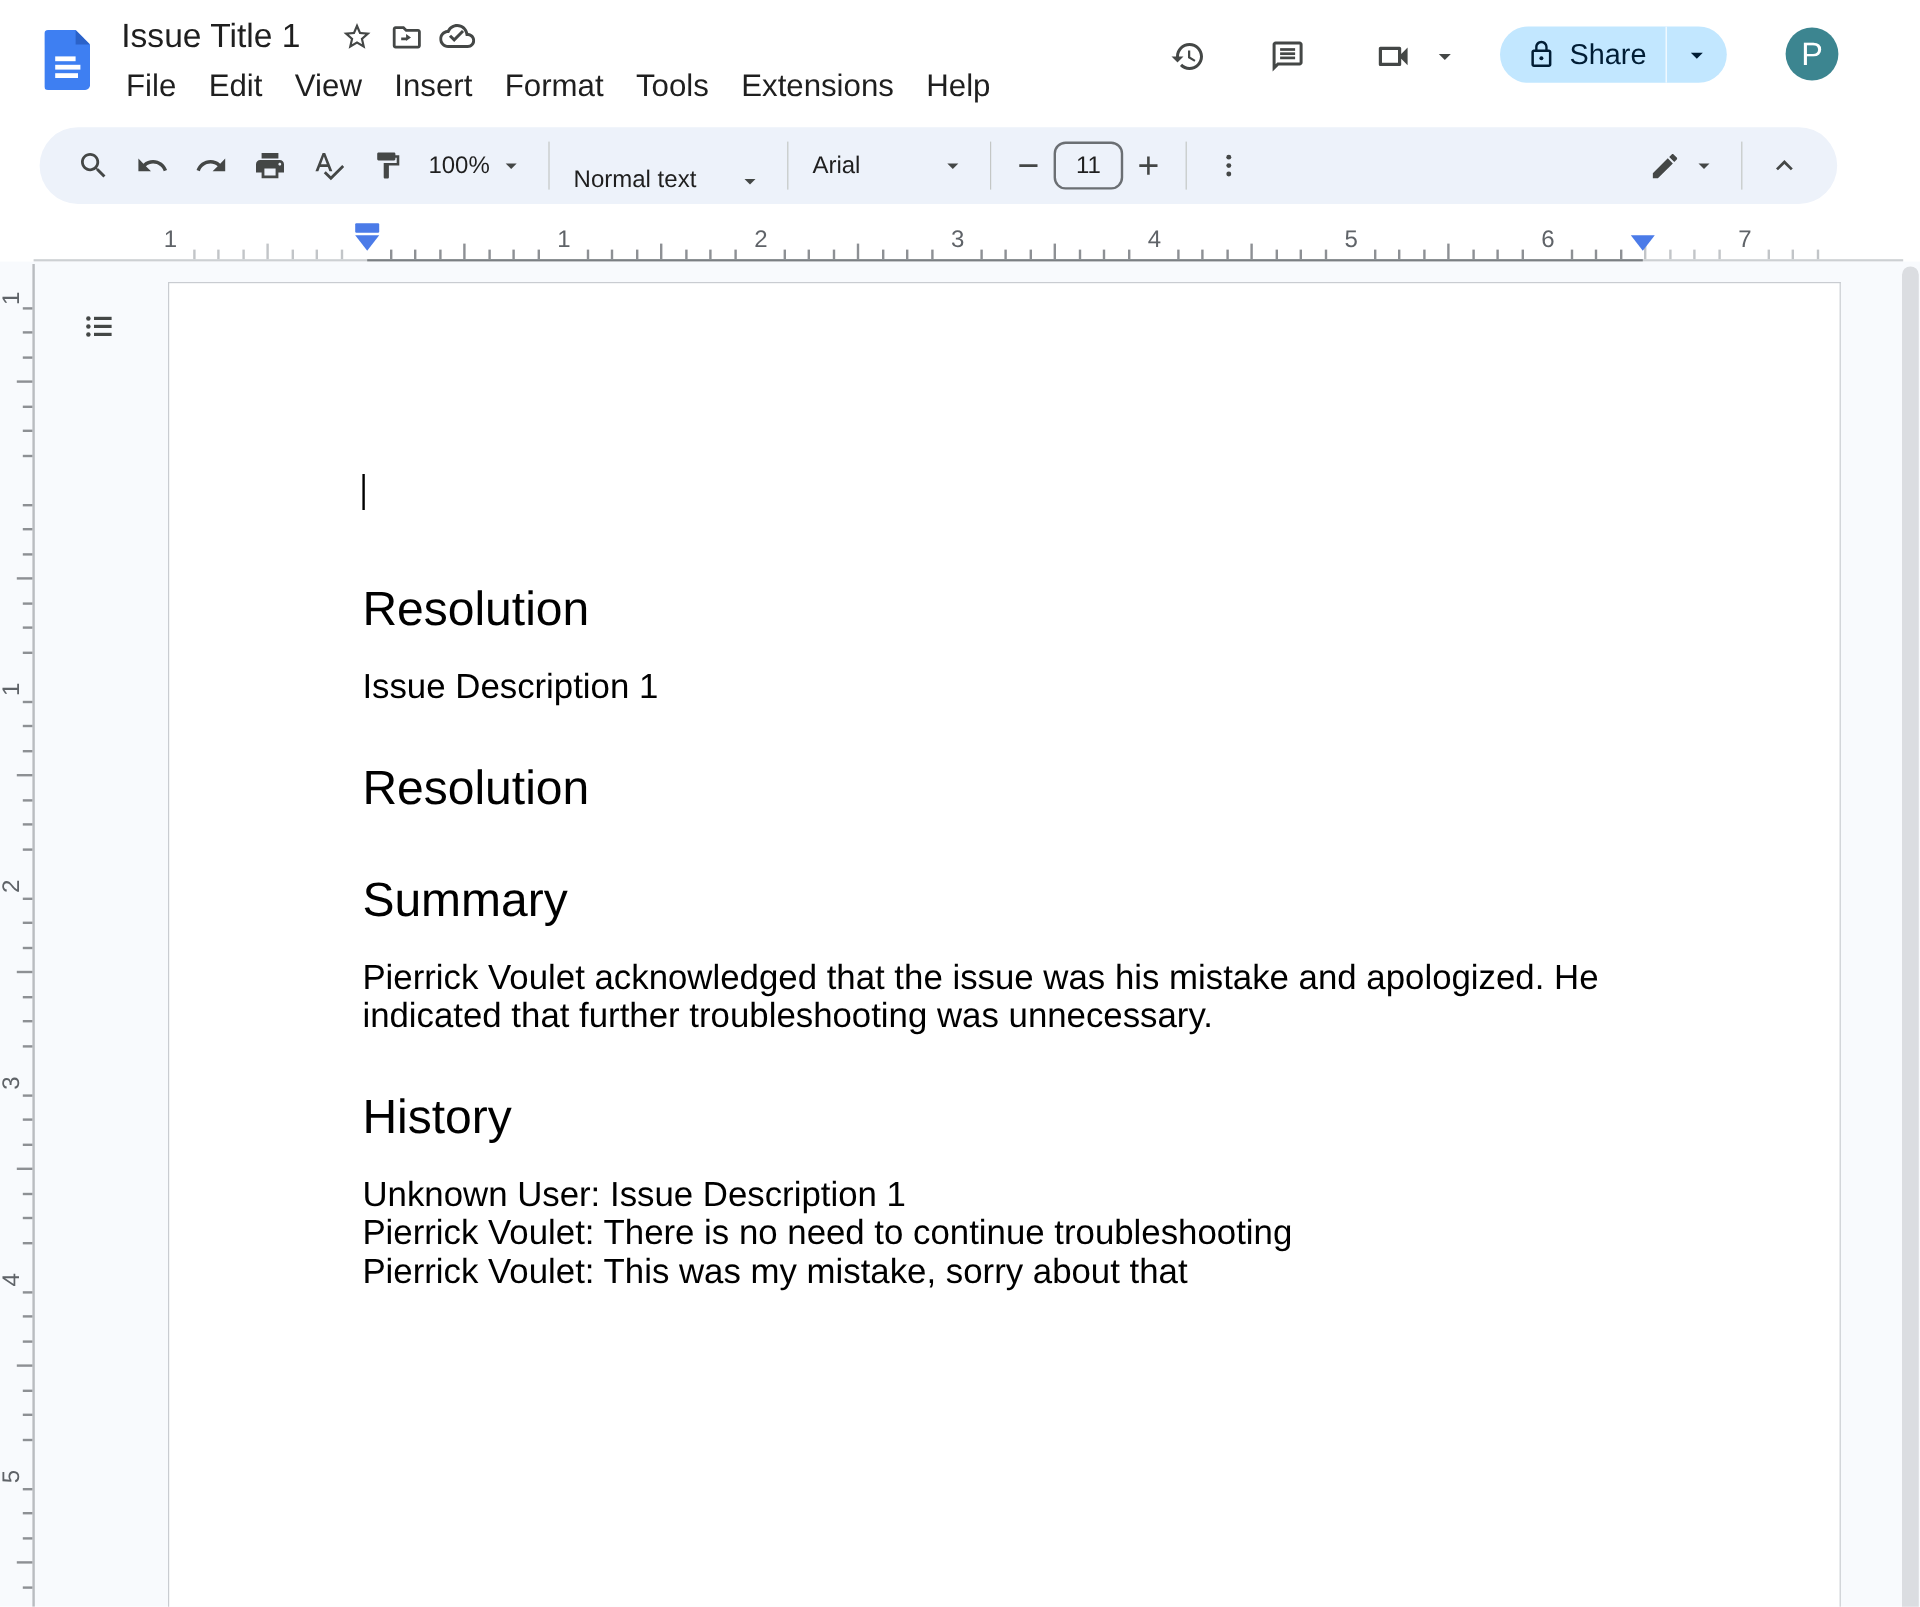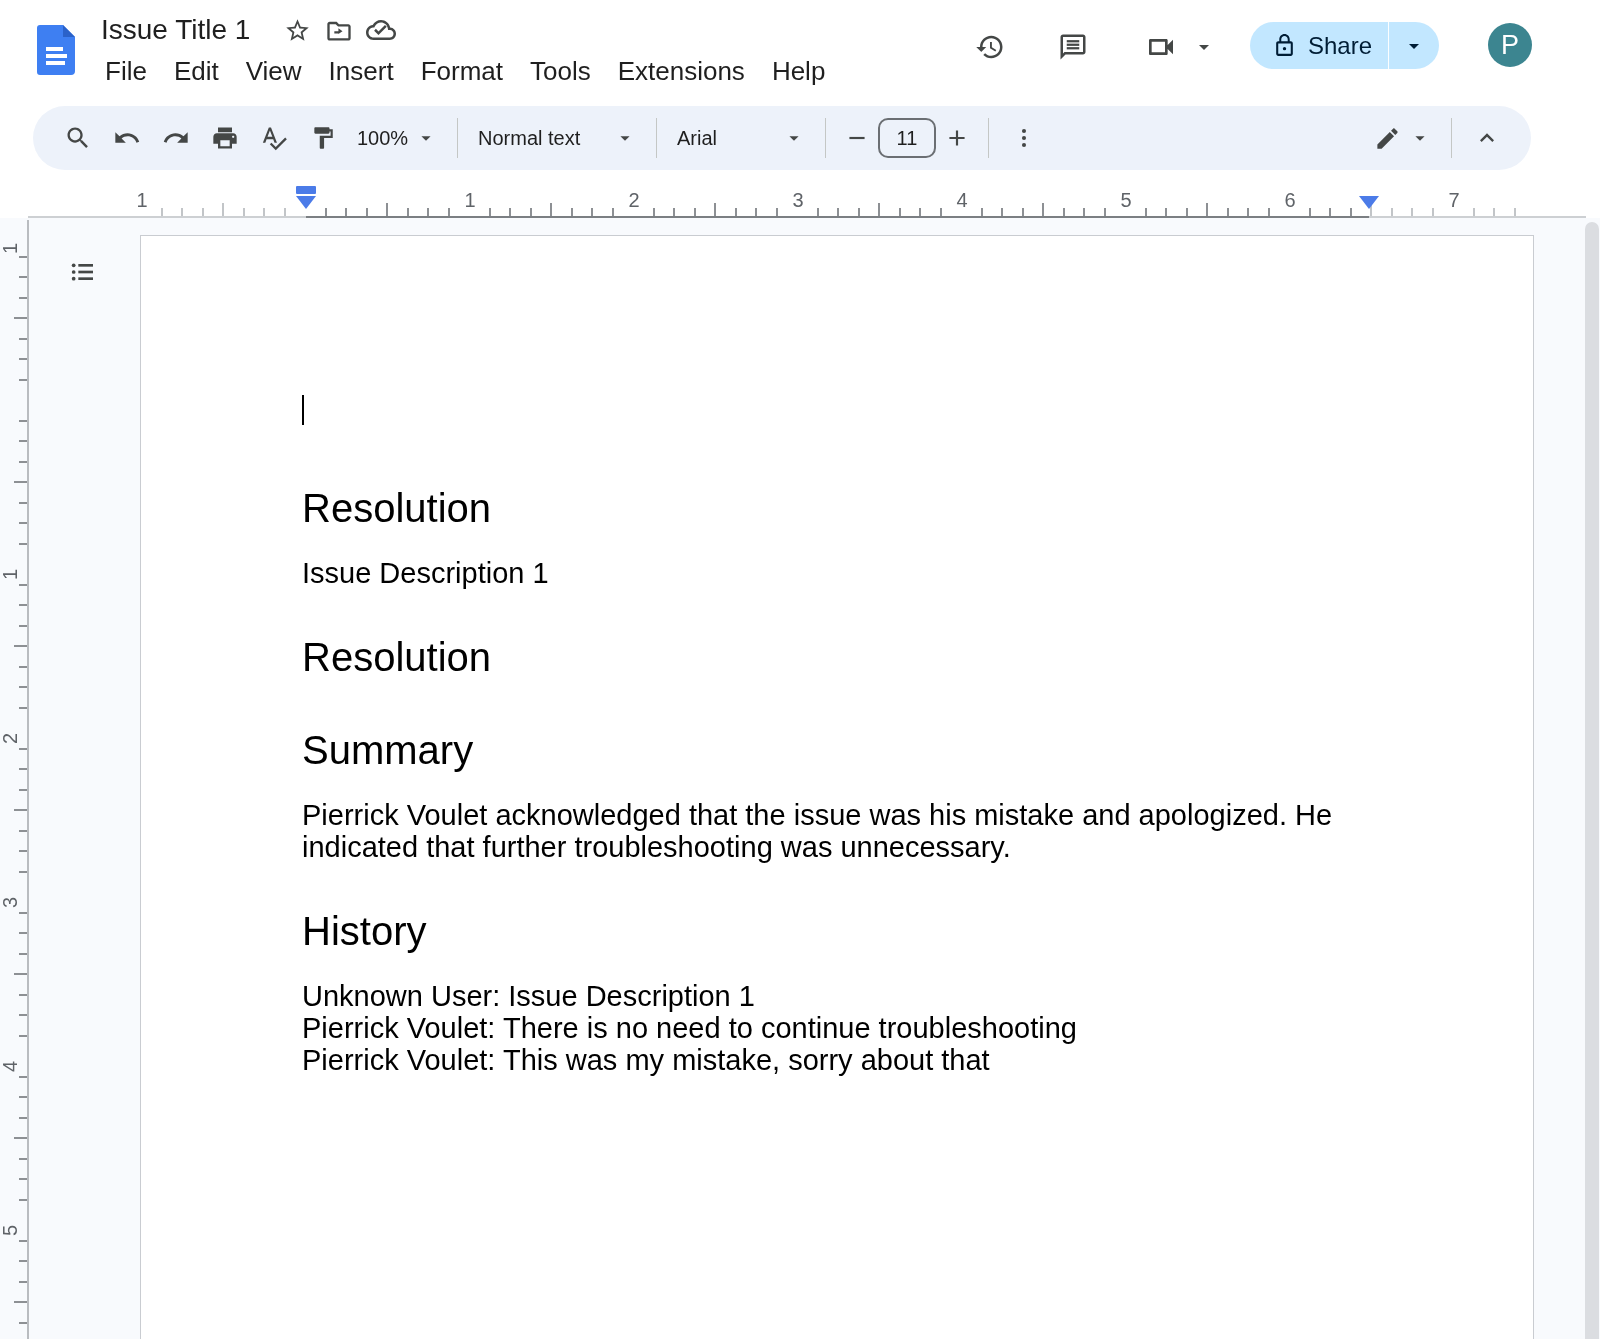--- a/index.html
+++ b/index.html
@@ -38,21 +38,21 @@
   
   .toolbar{position:absolute;left:33px;top:106px;width:1498px;height:64px;background:#edf2fa;border-radius:32px;
     display:flex;align-items:center;padding:0 20px;box-sizing:border-box;}
   .tb-icon{width:49px;height:48px;border-radius:24px;display:flex;align-items:center;justify-content:center;flex:0 0 auto;}
   .tb-icon svg{fill:#444746;}
   .tb-div{width:1px;height:40px;background:#c4c7c5;margin:0 10px;flex:0 0 auto;}
   .tb-text{font-size:20px;color:#1f1f1f;}
   .tb-select{display:flex;align-items:center;justify-content:space-between;padding:0 10px;height:48px;border-radius:8px;flex:0 0 auto;}
   .tb-select svg{fill:#444746;}
   .zoom-btn{width:100px;}
-  .style-btn{width:178px;}
+  .style-btn{width:178px;align-items:flex-end;}
   .font-btn{width:148px;}
   .size-box{width:54px;height:36px;border:2px solid #6b6f73;border-radius:10px;display:flex;align-items:center;justify-content:center;flex:0 0 auto;}
   .spacer{flex:1;}
   .mode-btn{display:flex;align-items:center;gap:8px;padding:0 10px;height:48px;flex:0 0 auto;}
   .mode-btn svg{fill:#444746;}
 
   
   .ruler-h{position:absolute;left:0;top:178px;width:1600px;height:40px;}
   .h-base{position:absolute;left:28px;right:14px;bottom:0;height:2px;background:#cdd0d3;}
   .h-base-dark{position:absolute;left:306px;width:1063px;bottom:0;height:2px;background:#7b7f83;}

